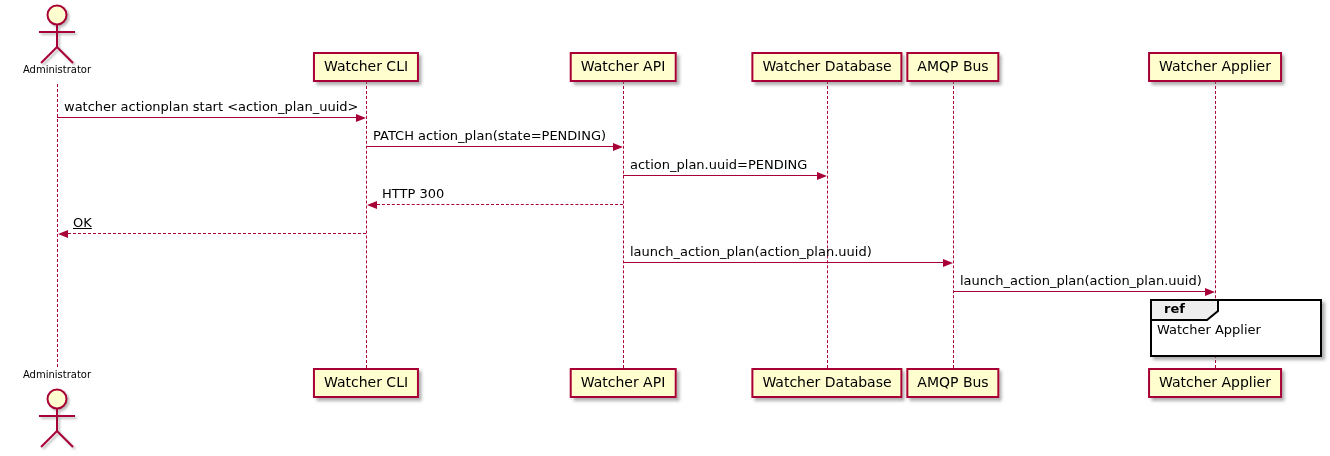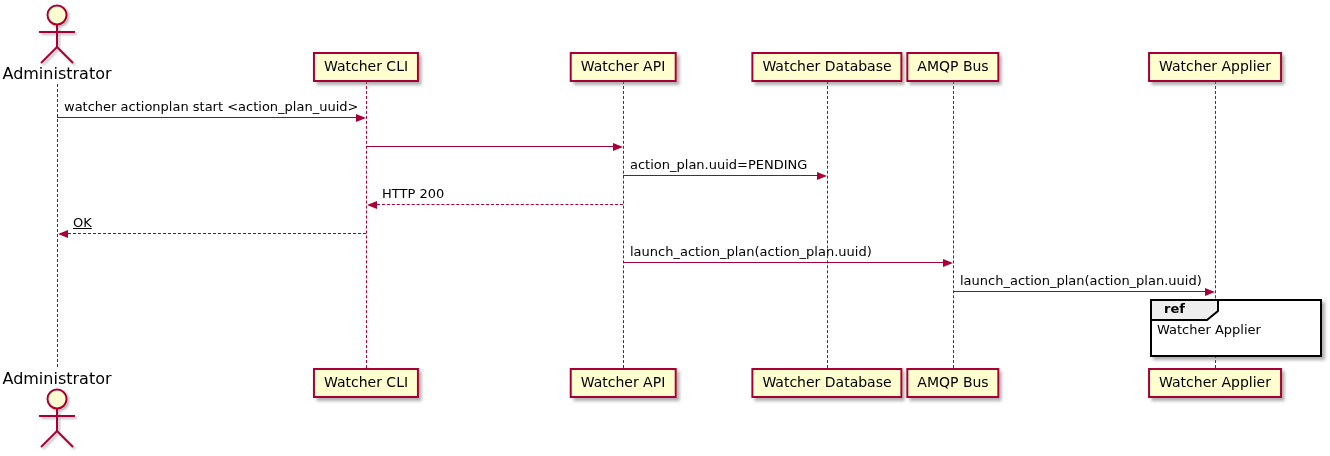--- a/index.html
+++ b/index.html
@@ -10,21 +10,21 @@
 
   .pbox{
     position:absolute;transform:translateX(-50%);
     background:#FEFECE;border:2px solid #A80036;
     padding:4px 9px 5px 9px;font-size:14px;white-space:nowrap;
     box-shadow:3px 3px 3px rgba(110,110,110,.55);
     z-index:3;line-height:17px;
   }
 
   .actor-svg{position:absolute;z-index:3;filter:drop-shadow(2.5px 2.5px 1px rgba(120,120,120,.5));}
-  .actor-label{position:absolute;transform:translateX(-50%);font-size:16px;white-space:nowrap;z-index:3;}
+  .actor-label{position:absolute;transform:translateX(-50%);font-size:10px;white-space:nowrap;z-index:3;}
 
   .mline{position:absolute;height:0;border-top:1px solid #A80036;z-index:2;}
   .mline.dashed{border-top-style:dashed;}
   .mlabel{position:absolute;font-size:13px;white-space:nowrap;z-index:2;line-height:15px;}
   .ahead{position:absolute;width:0;height:0;z-index:2;
     border-top:4px solid transparent;border-bottom:4px solid transparent;}
   .ahead.right{border-left:10px solid #A80036;}
   .ahead.left{border-right:10px solid #A80036;}
 
   .refbox{
@@ -84,26 +84,27 @@
     <div class="pbox" style="left: 827px; top: 368px;">Watcher Database</div>
     <div class="pbox" style="left: 953px; top: 52px;">AMQP Bus</div>
     <div class="pbox" style="left: 953px; top: 368px;">AMQP Bus</div>
     <div class="pbox" style="left: 1215px; top: 52px;">Watcher Applier</div>
     <div class="pbox" style="left: 1215px; top: 368px;">Watcher Applier</div>
     <div class="mline" style="left: 57px; top: 117px; width: 303px; margin-left: 0px;"></div>
     <div class="ahead right" style="left: 356px; top: 113.5px;"></div>
     <div class="mlabel" style="left: 64px; top: 99px; text-align: right;">watcher actionplan start &lt;action_plan_uuid&gt;</div>
     <div class="mline" style="left: 366px; top: 146px; width: 251px; margin-left: 0px;"></div>
     <div class="ahead right" style="left: 613px; top: 142.5px;"></div>
+    <div class="mlabel" style="left: 373px; top: 128px;">PATCH action_plan(state=PENDING)</div>
     <div class="mline" style="left: 623px; top: 175px; width: 198px; margin-left: 0px;"></div>
     <div class="ahead right" style="left: 817px; top: 171.5px;"></div>
     <div class="mlabel" style="left: 630px; top: 157px;">action_plan.uuid=PENDING</div>
     <div class="mline dashed" style="left: 366px; top: 204px; width: 251px; margin-left: 6px;"></div>
     <div class="ahead left" style="left: 367px; top: 200.5px;"></div>
-    <div class="mlabel" style="left: 382px; top: 186px;">HTTP 200</div>
+    <div class="mlabel" style="left: 382px; top: 186px;">HTTP 300</div>
     <div class="mline dashed" style="left: 57px; top: 233px; width: 303px; margin-left: 6px;"></div>
     <div class="ahead left" style="left: 58px; top: 229.5px;"></div>
     <div class="mlabel" style="left: 73px; top: 215px; text-decoration: underline;">OK</div>
     <div class="mline" style="left: 623px; top: 262px; width: 324px; margin-left: 0px;"></div>
     <div class="ahead right" style="left: 943px; top: 258.5px;"></div>
     <div class="mlabel" style="left: 630px; top: 244px;">launch_action_plan(action_plan.uuid)</div>
     <div class="mline" style="left: 953px; top: 291px; width: 256px; margin-left: 0px;"></div>
     <div class="ahead right" style="left: 1205px; top: 287.5px;"></div>
     <div class="mlabel" style="left: 960px; top: 273px;">launch_action_plan(action_plan.uuid)</div>
   </div>

